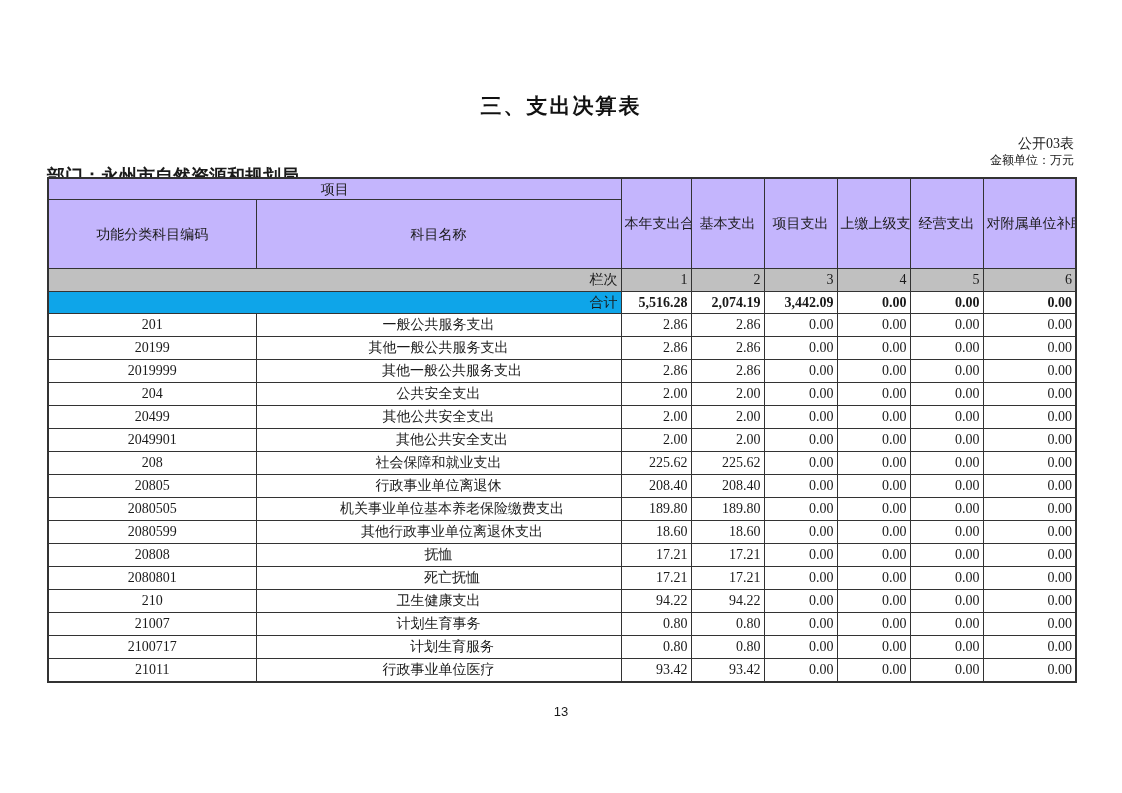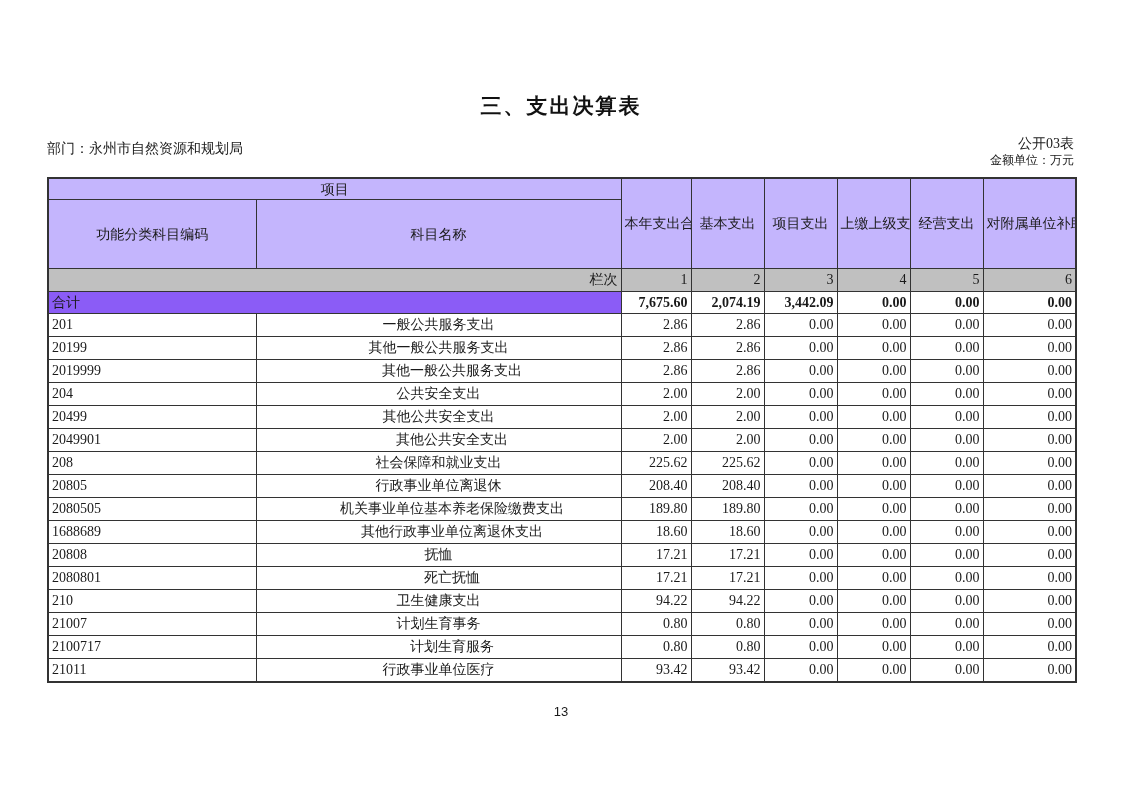--- a/index.html
+++ b/index.html
@@ -26,23 +26,24 @@
     color: #111;
   }
   .table-code {
     position: absolute;
     top: 135px;
     right: 48px;
     font-size: 14px;
   }
   .dept-label {
     position: absolute;
-    top: 140px;
+    top: 164px;
     left: 47px;
-    font-size: 14px;
+    font-size: 18px;
+    font-weight: bold;
   }
   .unit-label {
     position: absolute;
     top: 152px;
     right: 48px;
     font-size: 12px;
   }
   table.fin {
     position: absolute;
     top: 177px;
@@ -69,26 +70,26 @@
   tr.hdr-row-1 th { height: 20px; }
   tr.hdr-row-2 th { height: 68px; }
   tr.index-row th {
     background: #c0c0c0;
     font-weight: normal;
     text-align: right;
     height: 22px;
   }
   tr.total-row { height: 22px; }
   tr.total-row .total-label {
-    background: #8b5cf6;
-    text-align: left;
+    background: #0ea5e9;
+    text-align: right;
     font-weight: normal;
   }
   tr.total-row td.td-num { font-weight: bold; }
-  td.td-code { text-align: left; }
+  td.td-code { text-align: center; }
   td.td-name { text-align: center; }
   td.td-name.indent { padding-left: 30px; }
   td.td-num { text-align: right; padding-right: 5px; }
   tbody.data-rows tr { height: 23px; }
   .page-number {
     position: absolute;
     top: 704px;
     left: 0;
     width: 100%;
     text-align: center;
@@ -136,21 +137,21 @@
         <th colspan="2">栏次</th>
         <th>1</th>
         <th>2</th>
         <th>3</th>
         <th>4</th>
         <th>5</th>
         <th>6</th>
       </tr>
       <tr class="total-row">
         <td class="total-label" colspan="2">合计</td>
-        <td class="td-num">7,675.60</td>
+        <td class="td-num">5,516.28</td>
         <td class="td-num">2,074.19</td>
         <td class="td-num">3,442.09</td>
         <td class="td-num">0.00</td>
         <td class="td-num">0.00</td>
         <td class="td-num">0.00</td>
       </tr>
     </thead>
     <tbody class="data-rows">
         <tr>
           <td class="td-code">201</td>
@@ -236,21 +237,21 @@
           <td class="td-code">2080505</td>
           <td class="td-name indent">机关事业单位基本养老保险缴费支出</td>
           <td class="td-num">189.80</td>
           <td class="td-num">189.80</td>
           <td class="td-num">0.00</td>
           <td class="td-num">0.00</td>
           <td class="td-num">0.00</td>
           <td class="td-num">0.00</td>
         </tr>
         <tr>
-          <td class="td-code">1688689</td>
+          <td class="td-code">2080599</td>
           <td class="td-name indent">其他行政事业单位离退休支出</td>
           <td class="td-num">18.60</td>
           <td class="td-num">18.60</td>
           <td class="td-num">0.00</td>
           <td class="td-num">0.00</td>
           <td class="td-num">0.00</td>
           <td class="td-num">0.00</td>
         </tr>
         <tr>
           <td class="td-code">20808</td>

